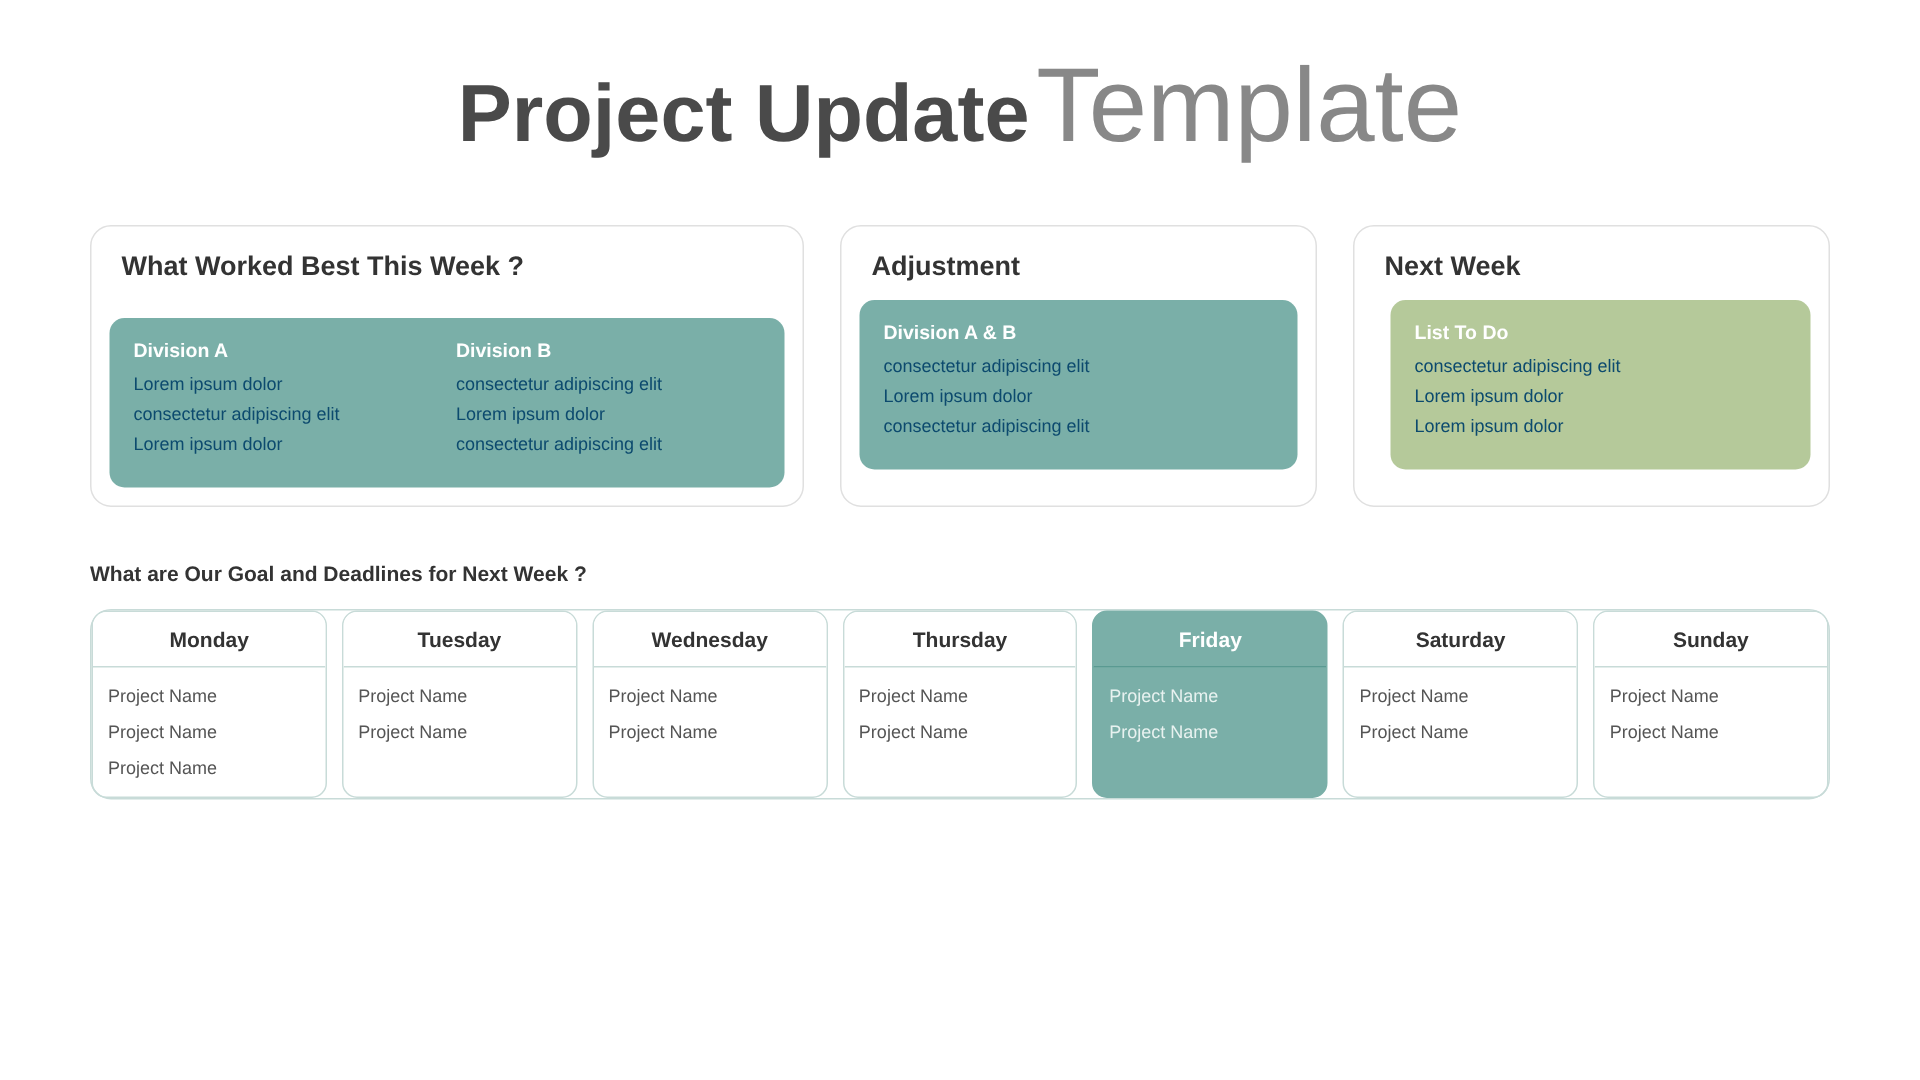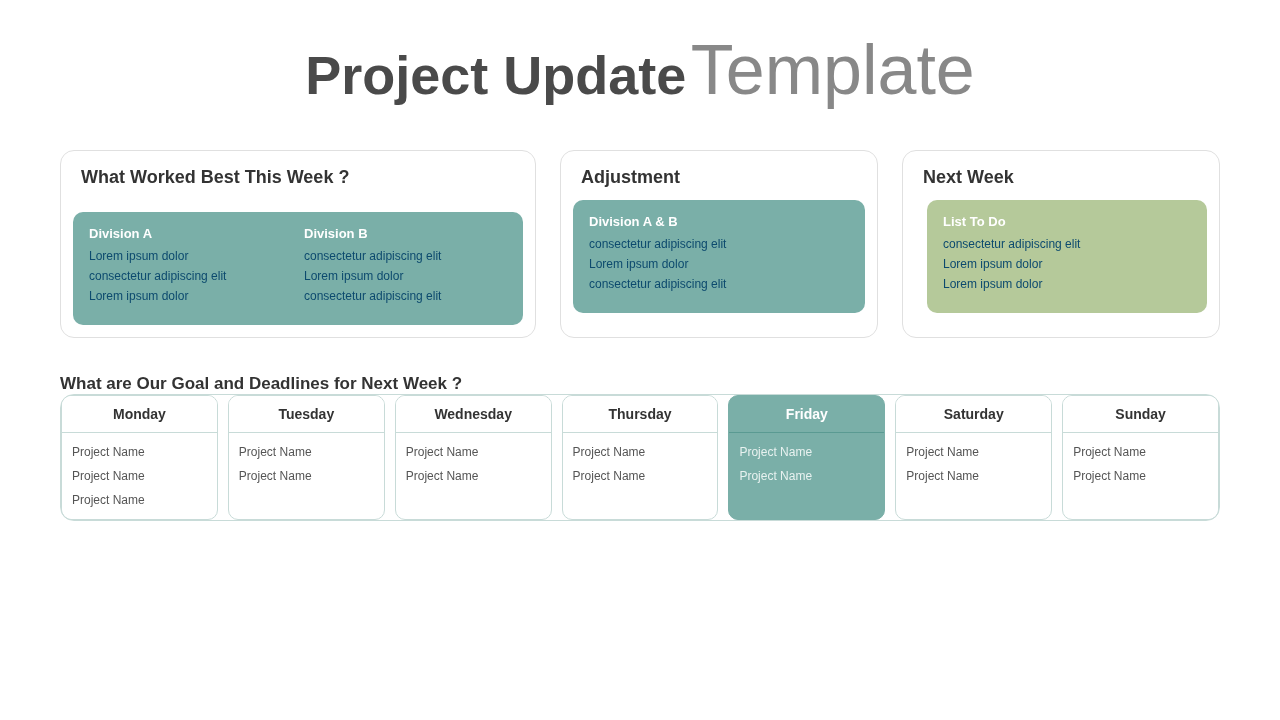--- a/index.html
+++ b/index.html
@@ -95,24 +95,24 @@
     .division-item {
       font-size: 12px;
       color: #0c4a6e;
       margin-bottom: 6px;
     }
 
     
     .goals-section { }
 
     .goals-title {
-      font-size: 17px;
+      font-size: 14px;
       font-weight: 800;
       color: #333;
-      margin-bottom: 0;
+      margin-bottom: 16px;
     }
 
     
     .week-grid {
       display: flex;
       gap: 10px;
       border: 1.5px solid #c8dbd8;
       border-radius: 14px;
       padding: 0;
       background: #fff;

